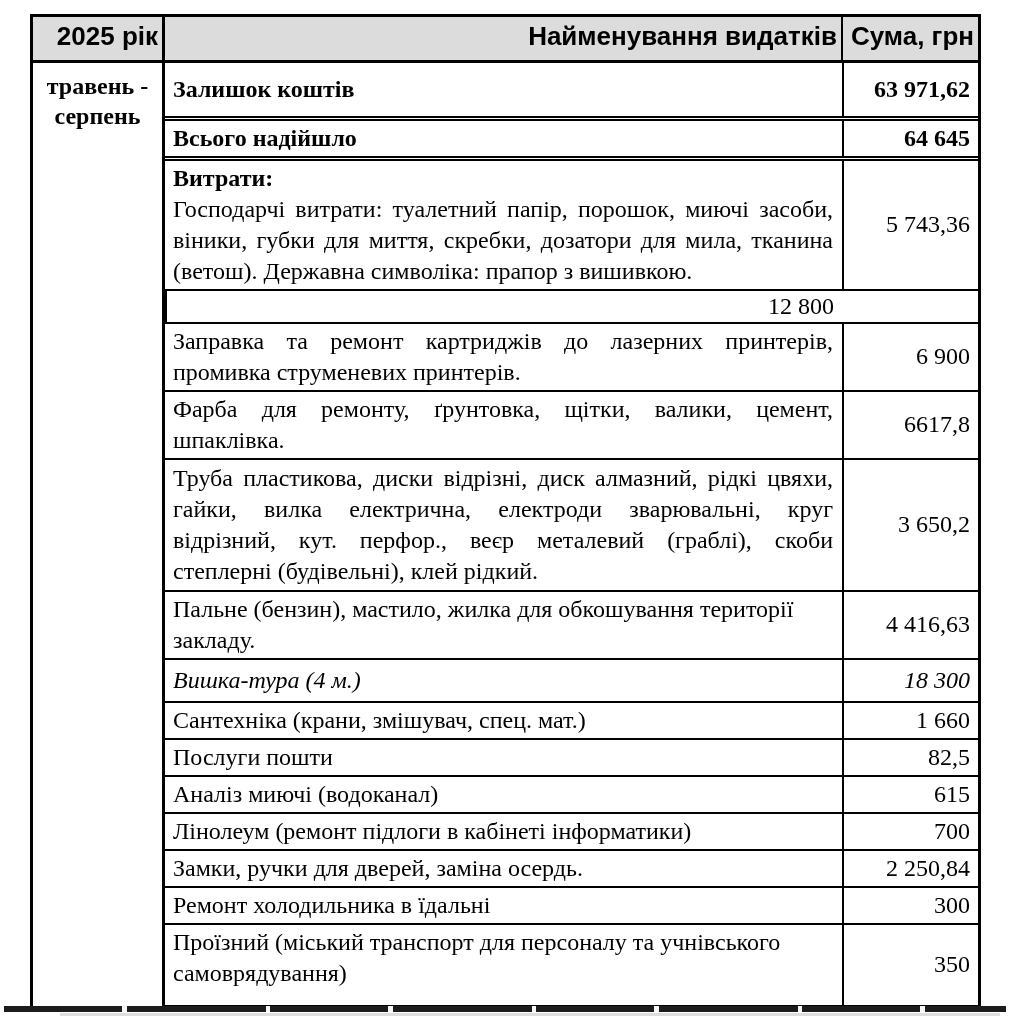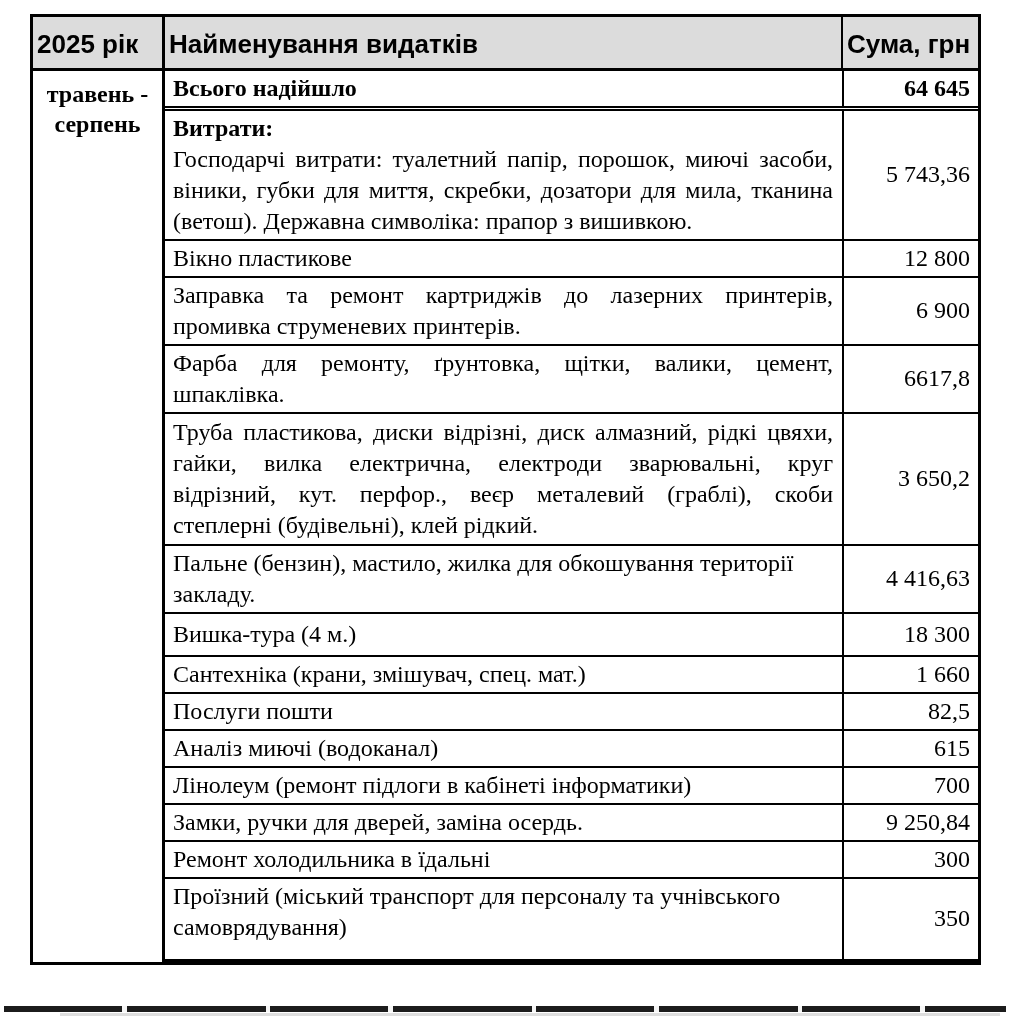--- a/index.html
+++ b/index.html
@@ -24,22 +24,22 @@
   .thead {
     display: grid;
     grid-template-columns: 132px 678px 1fr;
     background: #dcdcdc;
     border-bottom: 3px solid #000;
     font-family: "Liberation Sans", sans-serif;
     font-weight: bold;
     font-size: 26px;
   }
   .thead .hcell {
-    padding: 13px 4px 8px 4px;
-    text-align: left;
+    padding: 5px 4px 8px 4px;
+    text-align: right;
     line-height: 1.15;
   }
   .thead .hcell.c1 { border-right: 3px solid #000; }
   .thead .hcell.c2 { border-right: 2px solid #000; }
   
   .tbody {
     display: grid;
     grid-template-columns: 132px 1fr;
   }
   .period-cell {
@@ -83,21 +83,21 @@
   .expense-title { font-weight: bold; }
   
   .r1  { min-height: 53px; }
   .r2  { min-height: 23px; }
   .r3  { min-height: 125px; }
   .r4  { min-height: 22px; }
   .r5  { min-height: 54px; }
   .r6  { min-height: 56px; }
   .r7  { min-height: 130px; font-family: Liberation Serif, serif; }
   .r8  { min-height: 56px; }
-  .r9  { min-height: 41px; }
+  .r9  { min-height: 41px; font-style: italic; }
   .r10 { min-height: 34px; }
   .r11 { min-height: 23px; }
   .r12 { min-height: 23px; }
   .r13 { min-height: 25px; }
   .r14 { min-height: 23px; }
   .r15 { min-height: 23px; }
   .r16 { min-height: 54px; }
   .r17 { min-height: 60px; }
   .r17 .name-cell { padding-bottom: 16px; }
   
@@ -131,39 +131,42 @@
 
     <div class="thead">
       <div class="hcell c1">2025 рік</div>
       <div class="hcell c2">Найменування видатків</div>
       <div class="hcell c3">Сума, грн</div>
     </div>
 
     <div class="tbody">
       <div class="period-cell">травень - серпень</div>
       <div class="rows">
+          <div class="trow r1 bold">
+    <div class="name-cell">
+
+      <div class="name-text">Залишок коштів</div>
+    </div>
+    <div class="sum-cell">63 971,62</div>
+  </div>
           <div class="trow r2 bold">
     <div class="name-cell">
 
       <div class="name-text">Всього надійшло</div>
     </div>
     <div class="sum-cell">64 645</div>
   </div>
           <div class="trow r3 justify">
     <div class="name-cell">
       <div class="expense-title">Витрати:</div>
       <div class="name-text">Господарчі витрати: туалетний папір, порошок, миючі засоби, віники, губки для миття, скребки, дозатори для мила, тканина (ветош). Державна символіка: прапор з вишивкою.</div>
     </div>
     <div class="sum-cell">5 743,36</div>
   </div>
           <div class="trow r4">
-    <div class="name-cell">
-
-      <div class="name-text">Вікно пластикове</div>
-    </div>
     <div class="sum-cell">12 800</div>
   </div>
           <div class="trow r5 justify">
     <div class="name-cell">
 
       <div class="name-text">Заправка та ремонт картриджів до лазерних принтерів, промивка струменевих принтерів.</div>
     </div>
     <div class="sum-cell">6 900</div>
   </div>
           <div class="trow r6 justify">
@@ -220,21 +223,21 @@
 
       <div class="name-text">Лінолеум (ремонт підлоги в кабінеті інформатики)</div>
     </div>
     <div class="sum-cell">700</div>
   </div>
           <div class="trow r14">
     <div class="name-cell">
 
       <div class="name-text">Замки, ручки для дверей, заміна осердь.</div>
     </div>
-    <div class="sum-cell">9 250,84</div>
+    <div class="sum-cell">2 250,84</div>
   </div>
           <div class="trow r15">
     <div class="name-cell">
 
       <div class="name-text">Ремонт холодильника в їдальні</div>
     </div>
     <div class="sum-cell">300</div>
   </div>
           <div class="trow r17">
     <div class="name-cell">

